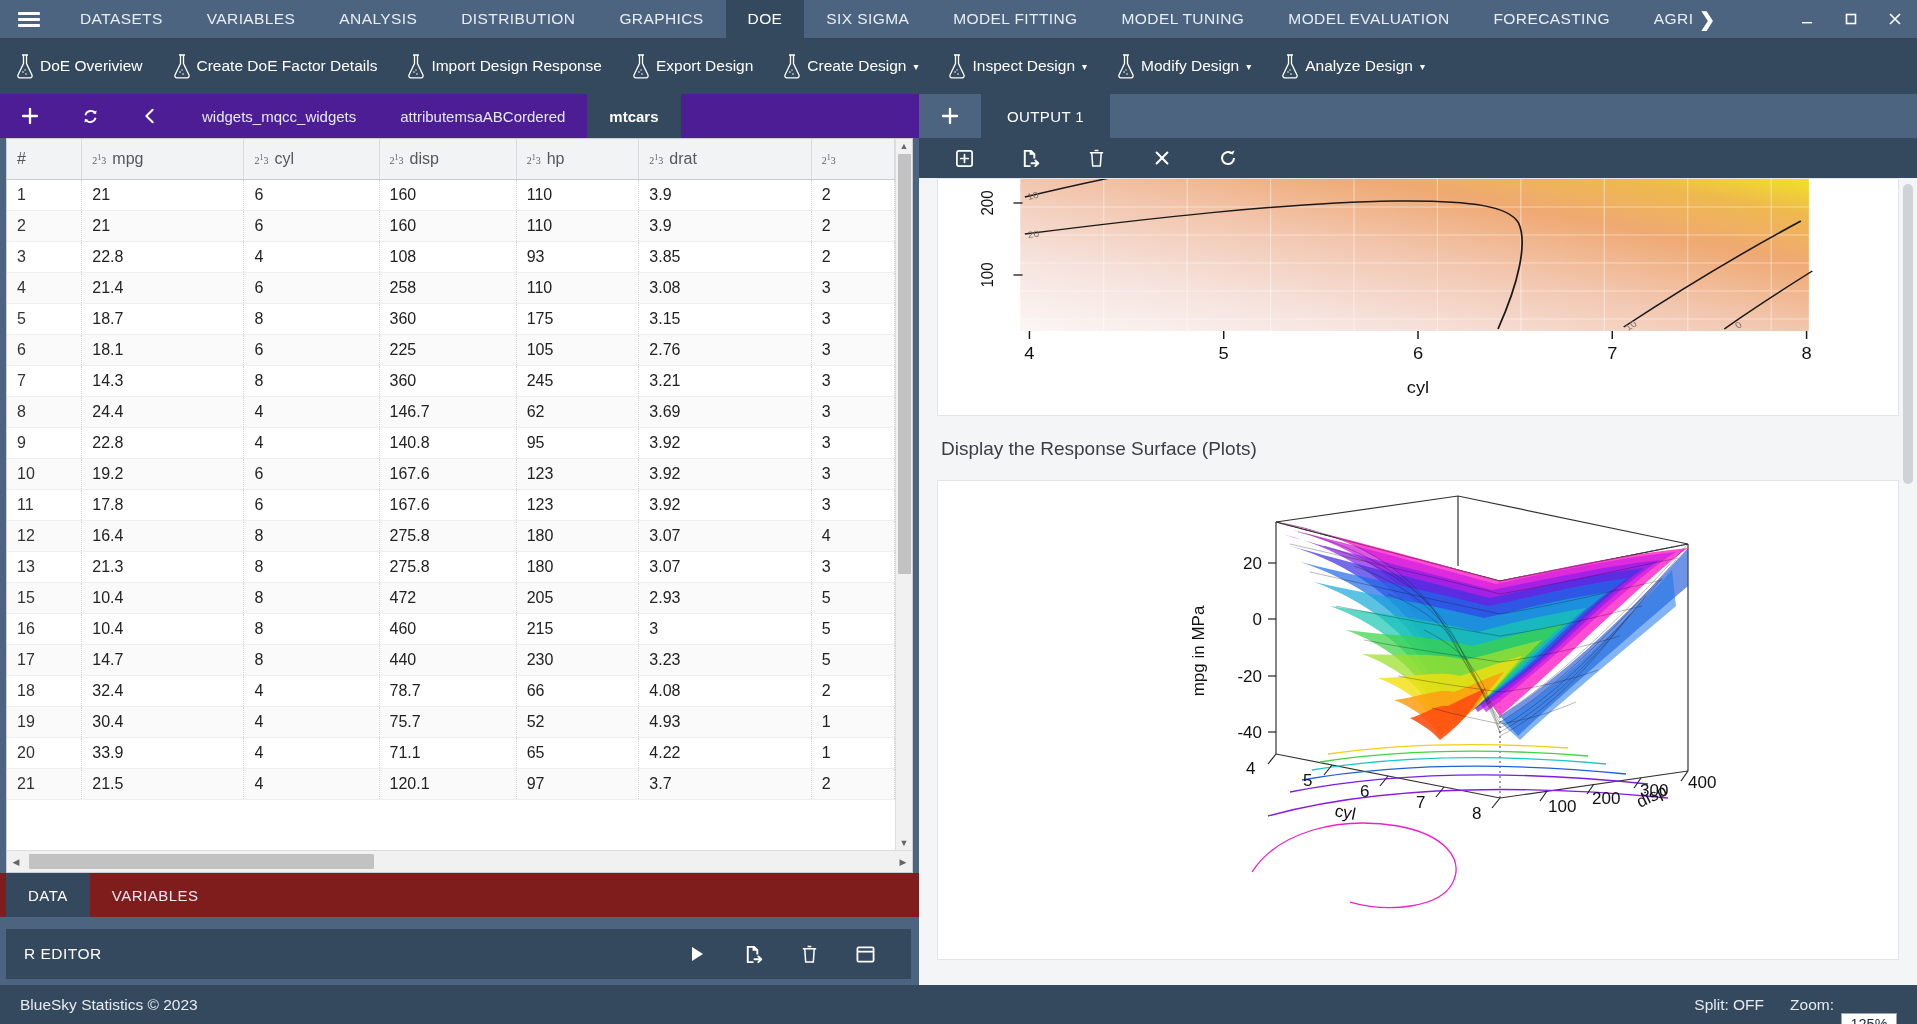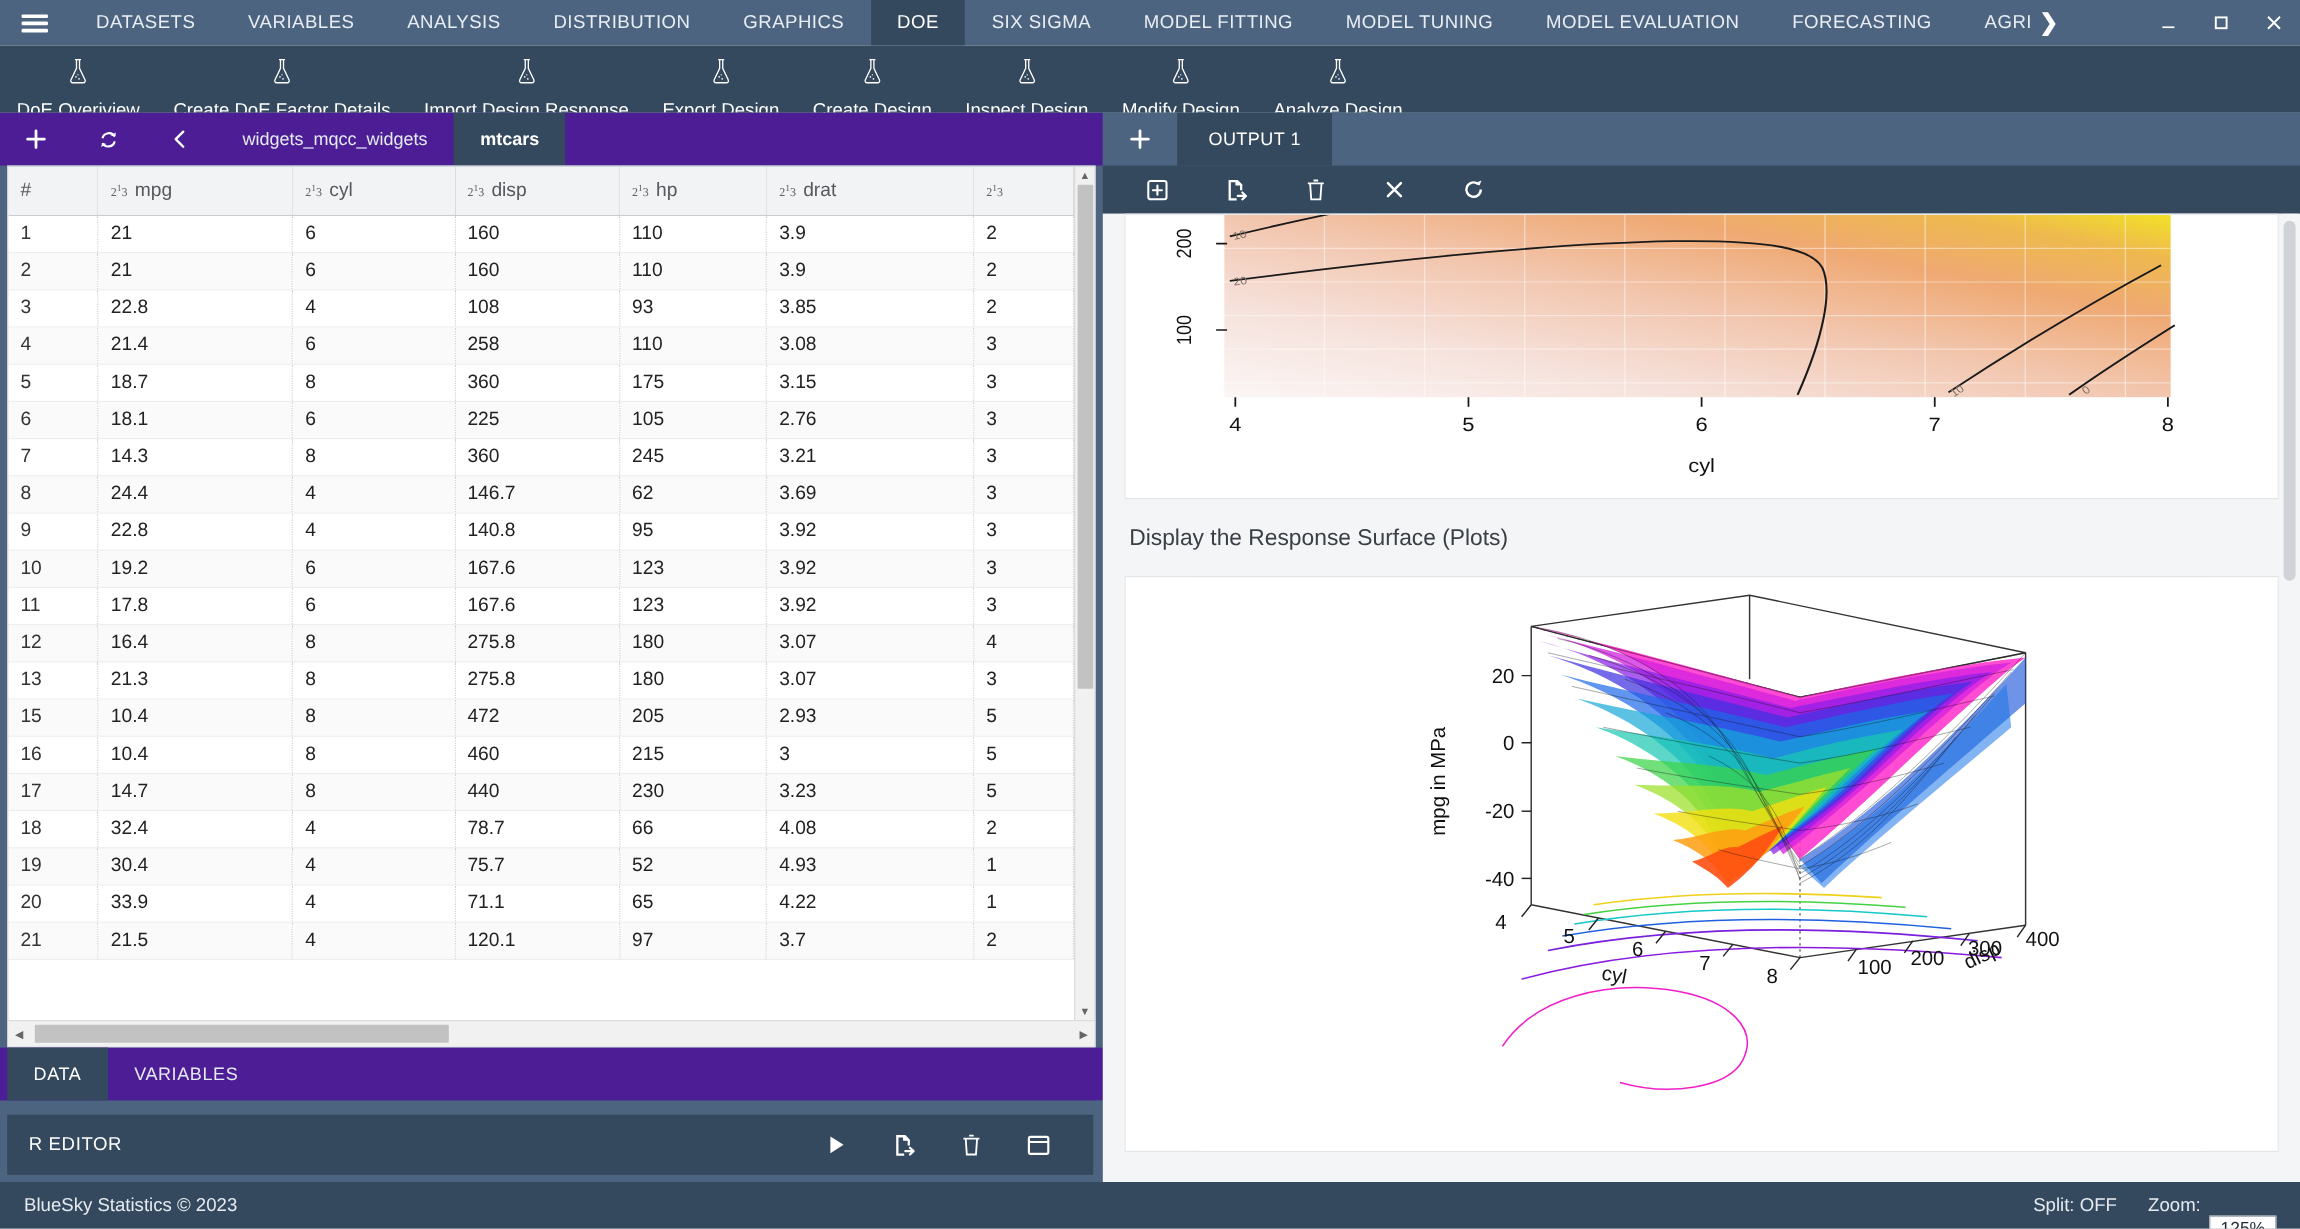--- a/index.html
+++ b/index.html
@@ -51,23 +51,23 @@
   .win-btn svg { display: block; }
 
   
   .ribbon {
     height: 56px; flex: 0 0 56px;
     background: #34495e;
     display: flex; align-items: center;
     color: #ffffff; overflow: hidden;
   }
   .ribbon-btn {
-    display: flex; align-items: center; gap: 14px;
-    padding: 10px 14px; height: 100%;
-    font-size: 15.5px; white-space: nowrap; cursor: pointer; flex-direction: column;
+    display: flex; align-items: center; gap: 4px;
+    padding: 0 14px; height: 100%;
+    font-size: 15.5px; white-space: nowrap; cursor: pointer;
   }
   .flask { width: 22px; height: 26px; flex: 0 0 22px; }
   .caret { font-size: 10px; margin-left: 3px; }
 
   
   .main {
     flex: 1; display: flex; min-height: 0;
     background: #4d6480;
   }
 
@@ -168,21 +168,21 @@
   .hscroll-track { flex: 1; height: 100%; position: relative; }
   .hscroll-thumb {
     position: absolute; left: 4px; top: 3px;
     height: 15px; width: 345px;
     background: #c2c2c2; border-radius: 1px; cursor: pointer;
   }
 
   .dv-tabs {
     height: 44px; flex: 0 0 44px;
     display: flex; align-items: stretch;
-    background: #4c1d95;
+    background: #7f1d1d;
     padding-left: 6px;
   }
   .dv-tab {
     display: flex; align-items: center; padding: 0 22px;
     color: #e4eaf1; font-size: 15px; cursor: pointer; letter-spacing: .5px;
   }
   .dv-tab.active { background: #34495e; color: #ffffff; }
 
   .r-editor {
     height: 50px; flex: 0 0 50px;
@@ -416,20 +416,21 @@
             <path d="M16.5 3.6 15.6 7.4 11.9 6.3z" fill="#fff"></path>
             <path d="M3.5 16.4 4.4 12.6 8.1 13.7z" fill="#fff"></path>
           </svg>
       </div>
       <div class="ds-icon-btn">
         <svg width="18" height="18" viewBox="0 0 20 20">
             <path d="M13 3 L6 10 L13 17" fill="none" stroke="#fff" stroke-width="2.2" stroke-linecap="round" stroke-linejoin="round"></path>
           </svg>
       </div>
       <div class="ds-tab">widgets_mqcc_widgets</div>
+      <div class="ds-tab">attributemsaABCordered</div>
       <div class="ds-tab active">mtcars</div>
     </div>
 
     <div class="grid-wrap">
       <div class="grid-scroll">
         <div class="grid-table-area">
           <table class="datagrid">
             <colgroup>
               <col style="width:72px">
                 <col style="width:156px">

